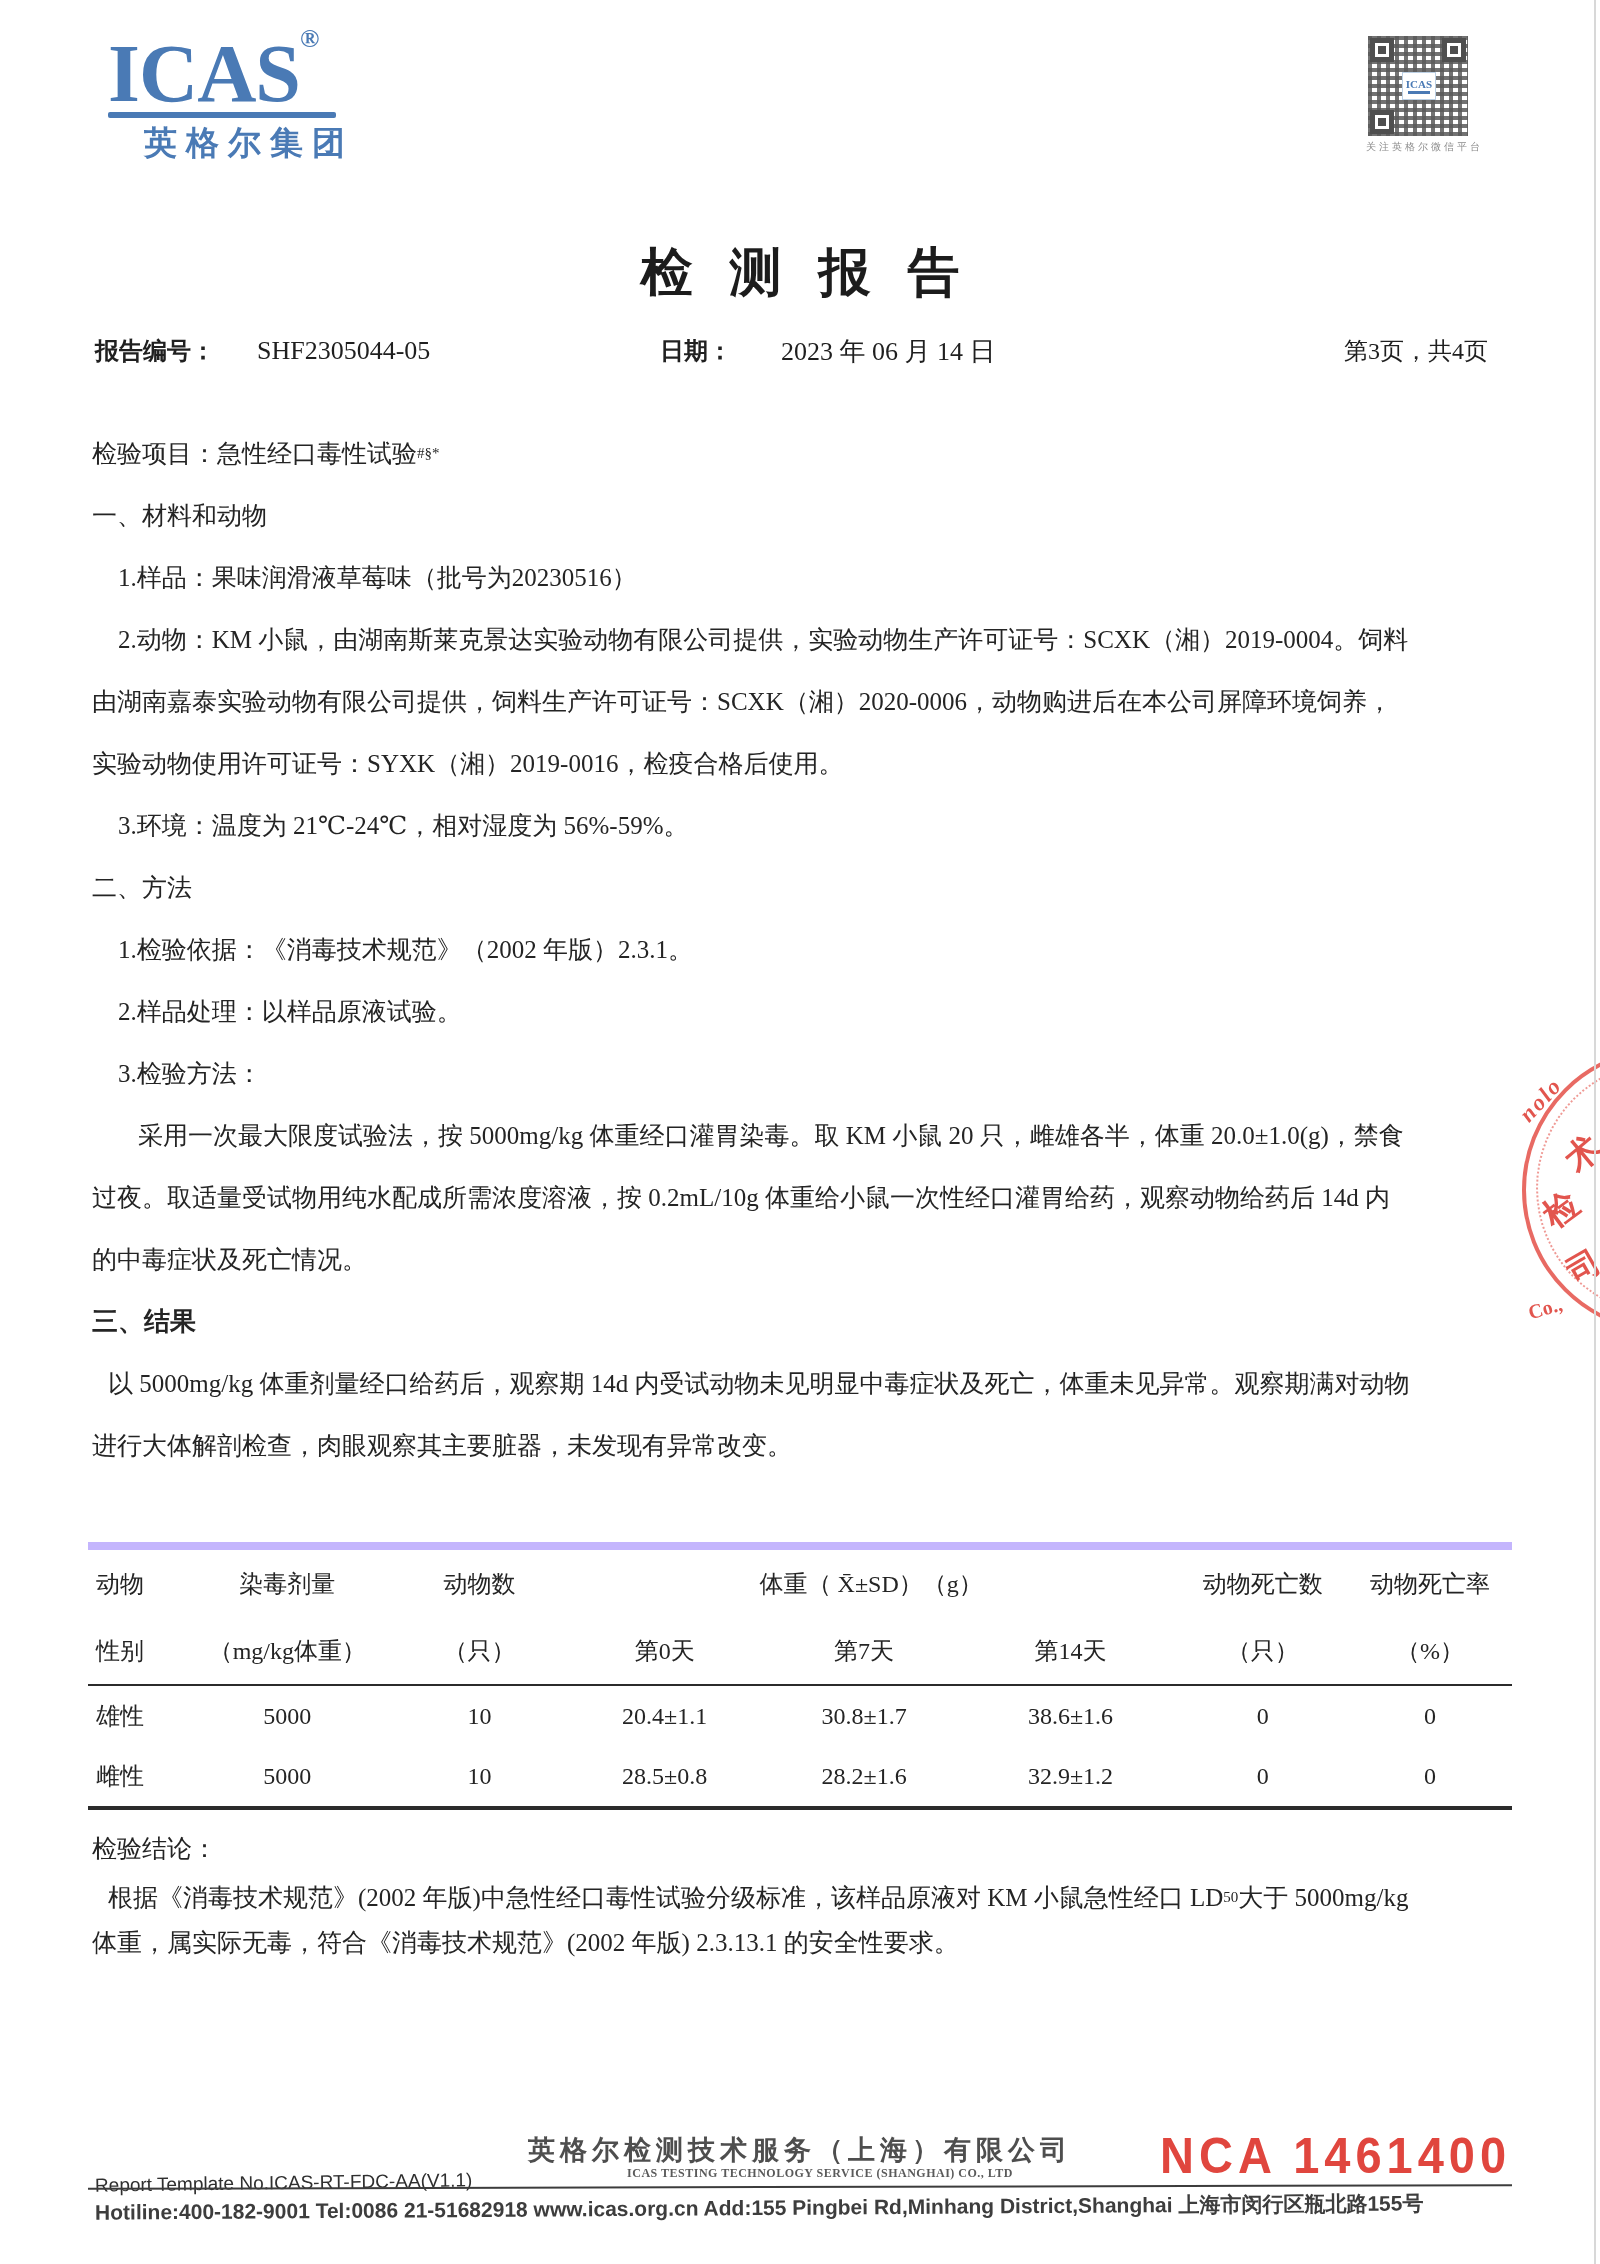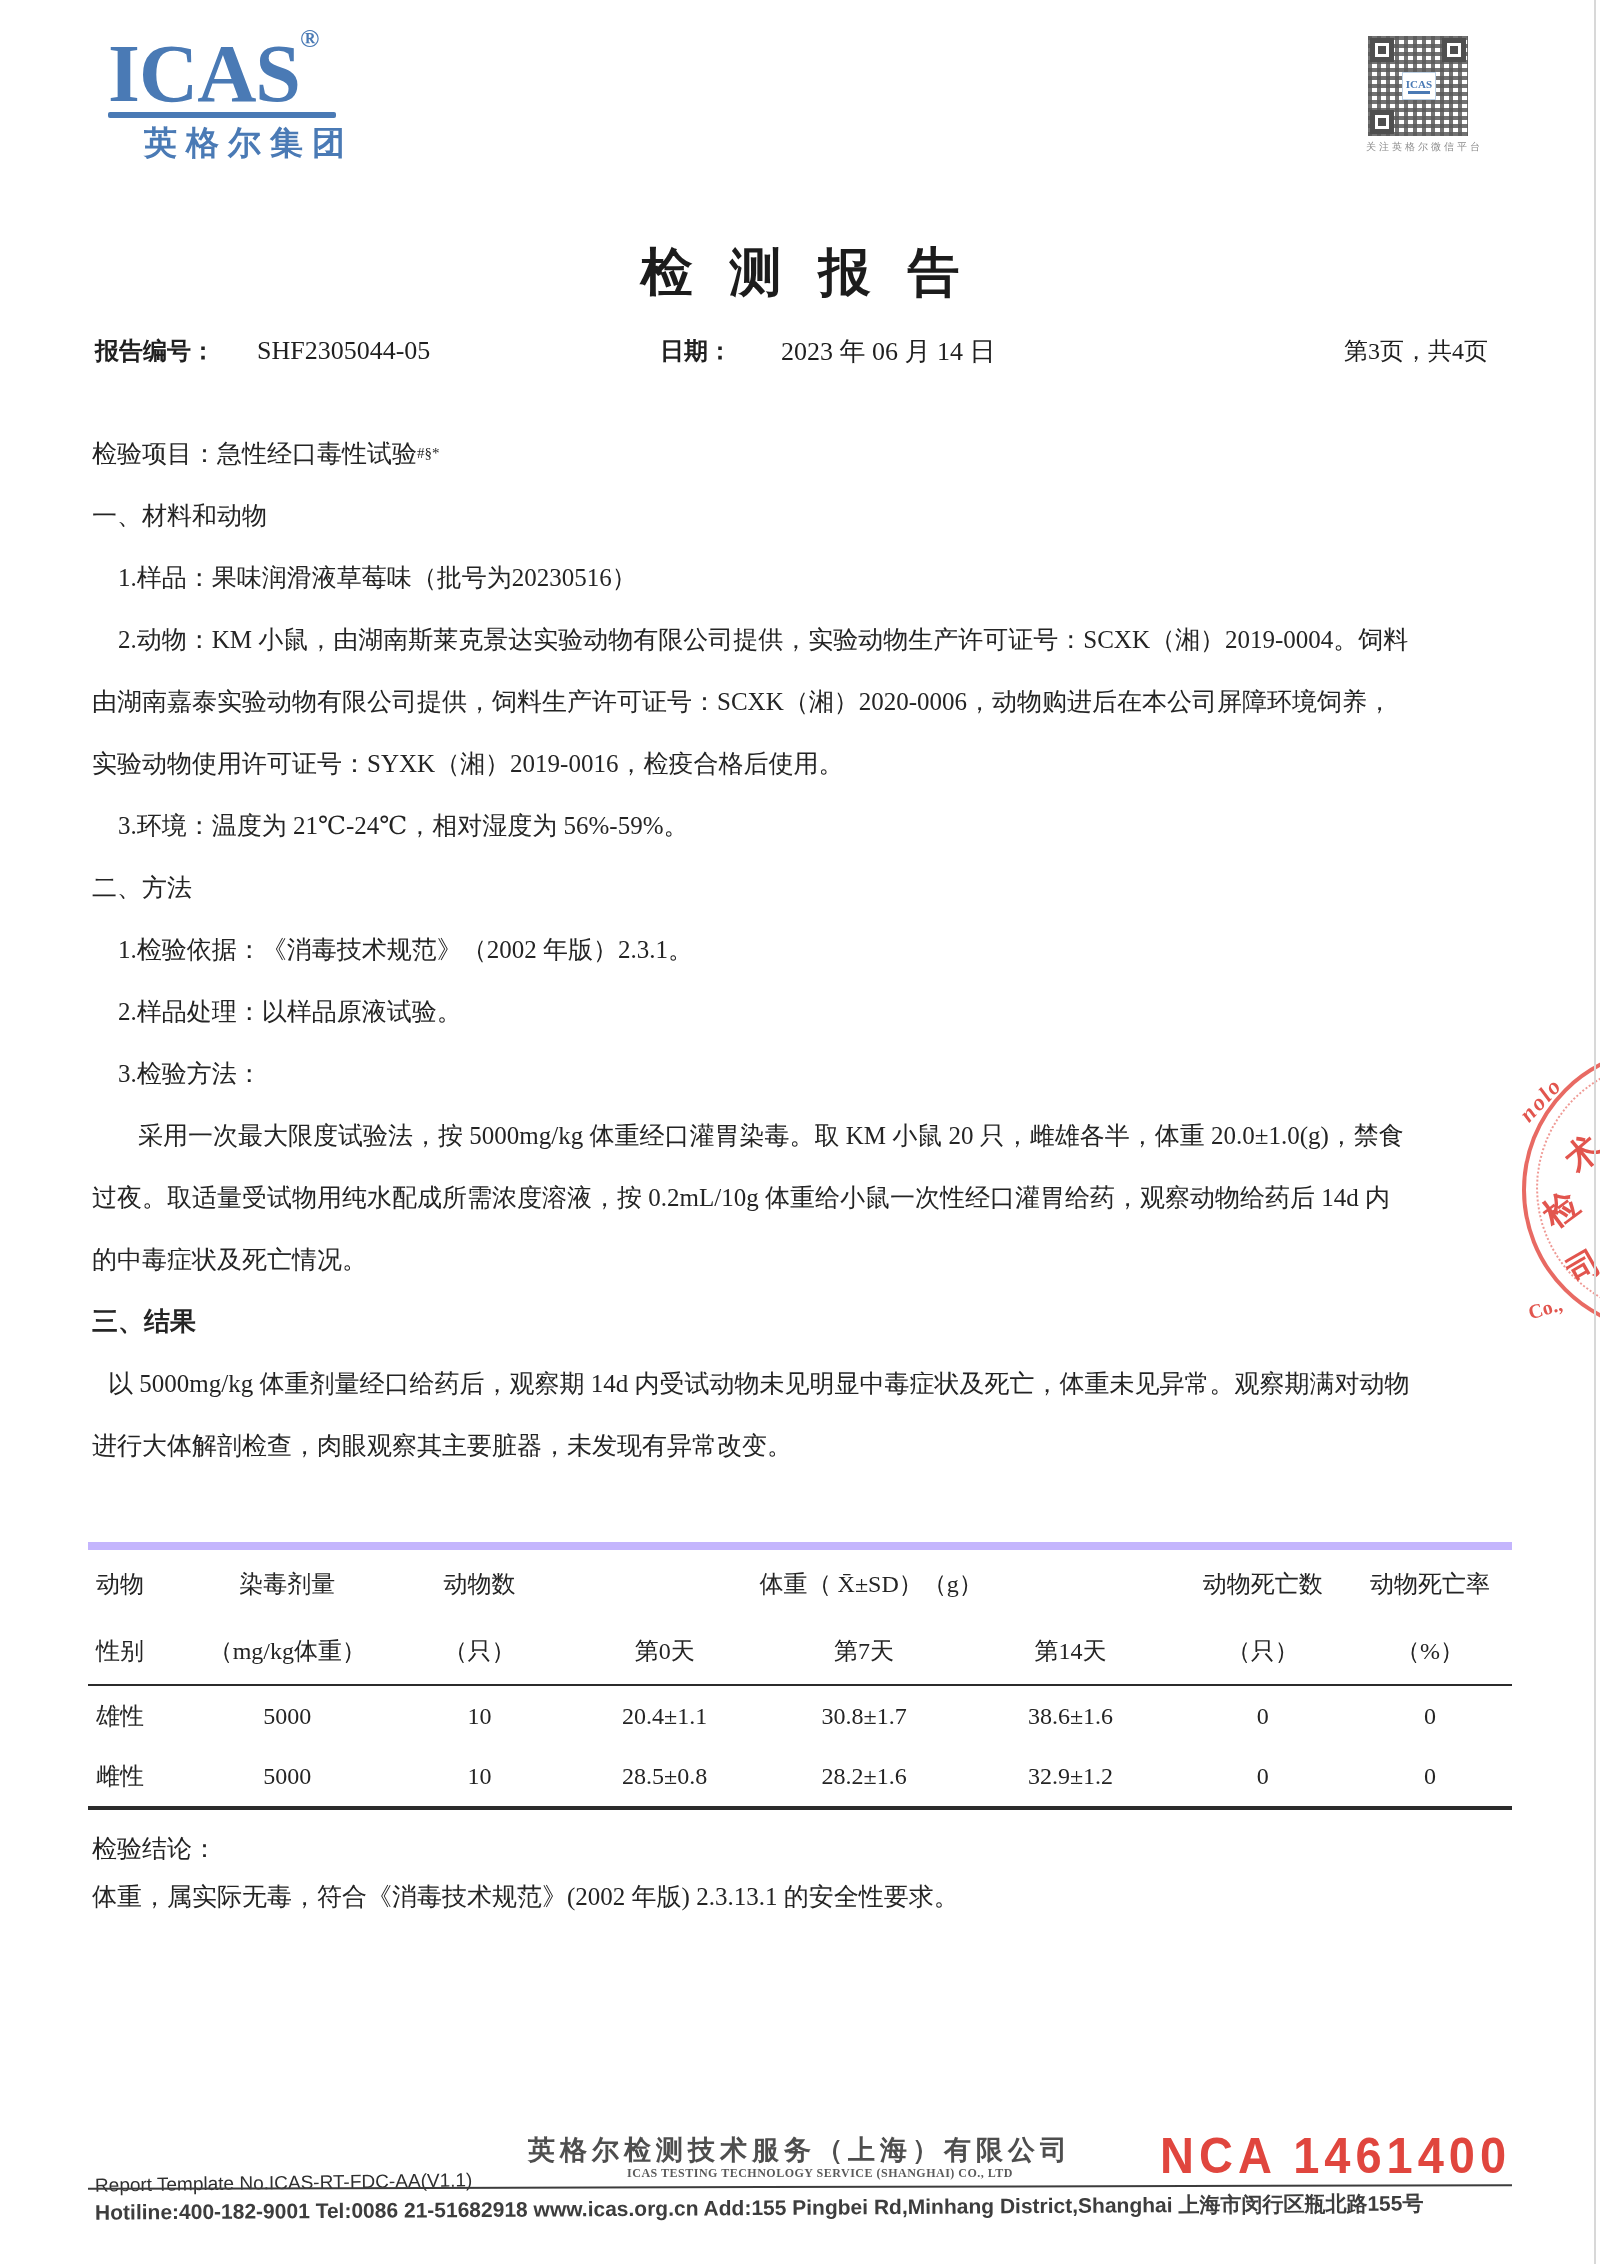--- a/index.html
+++ b/index.html
@@ -227,20 +227,25 @@
       <div class="td dr">28.5±0.8</div>
       <div class="td dr">28.2±1.6</div>
       <div class="td dr">32.9±1.2</div>
       <div class="td dr">0</div>
       <div class="td dr">0</div>
     </div>
   </div>
 
   <div class="conclusion">
     <div class="c-label">检验结论：</div>
+    <div class="c-l1">
+      <span>根据《消毒技术规范》(2002 年版)中急性经口毒性试验分级标准，该样品原液对 KM 小鼠急性经口 LD</span>
+        <span class="sub">50</span>
+        <span> 大于 5000mg/kg</span>
+    </div>
     <div class="c-l2">体重，属实际无毒，符合《消毒技术规范》(2002 年版) 2.3.13.1  的安全性要求。</div>
   </div>
 
   <div class="stamp">
     <div class="stamp-ring"></div>
     <div class="stamp-ring2"></div>
     <div class="stamp-txt st-1">nolo</div>
     <div class="stamp-txt st-2">术</div>
     <div class="stamp-txt st-3">检</div>
     <div class="stamp-txt st-4">司</div>

